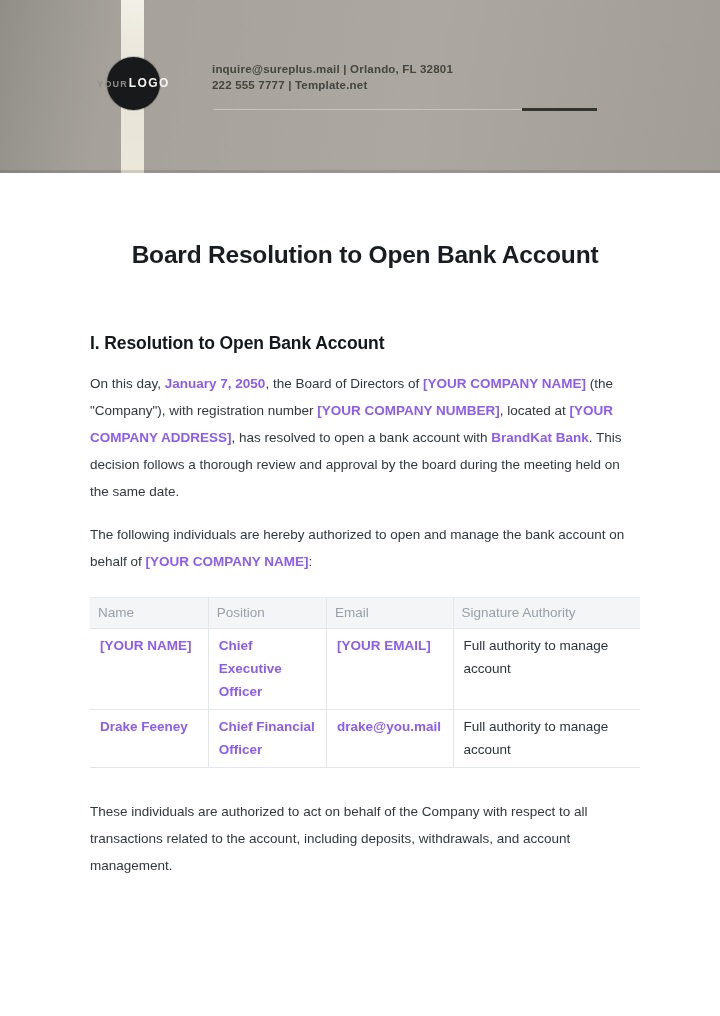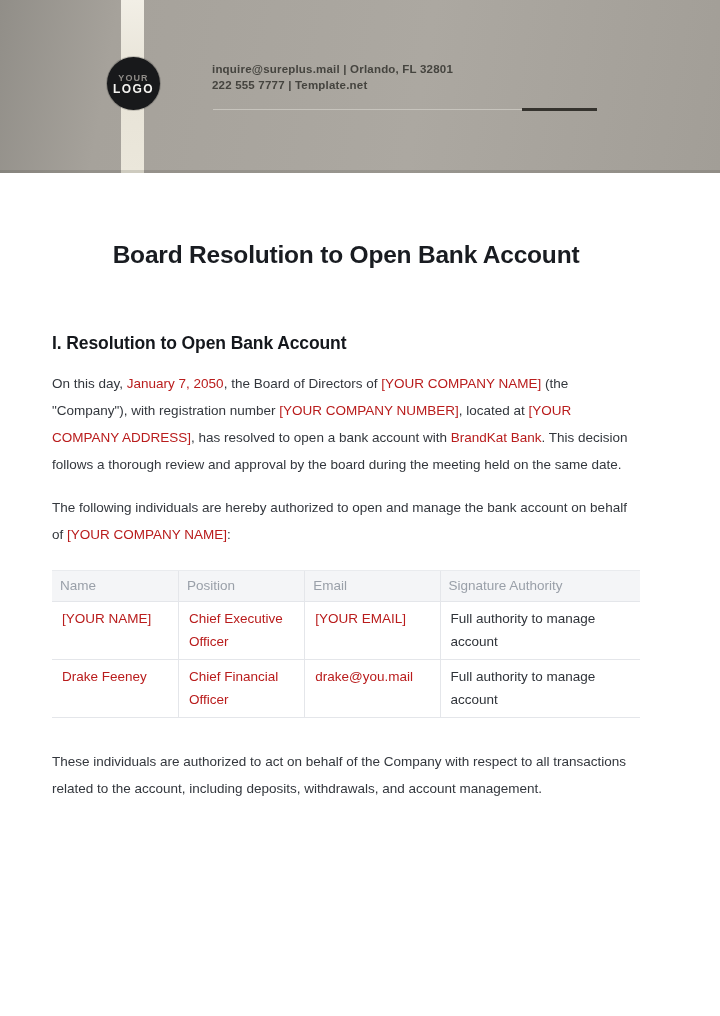--- a/index.html
+++ b/index.html
@@ -16,42 +16,42 @@
     content:"";position:absolute;left:0;right:0;bottom:0;height:3px;
     background:rgba(58,54,48,.16);
   }
   .stripe{
     position:absolute;left:121px;top:0;width:23px;height:100%;
     background:linear-gradient(180deg,#f2efe6 0%,#e7e3d7 45%,#ebe7db 100%);
   }
   .logo{
     position:absolute;left:107px;top:57px;width:53px;height:53px;border-radius:50%;
     background:var(--logo-bg,#18191b);box-shadow:0 0 0 1px rgba(0,0,0,.18);
-    display:flex;flex-direction:column;align-items:center;justify-content:center;gap:1px;
+    display:flex;align-items:center;justify-content:center;gap:1px;
   }
   .logo .l1{font-size:9px;line-height:10px;color:#8f8c88;letter-spacing:1.1px;font-weight:600;}
   .logo .l2{font-size:12px;line-height:11px;color:#f4f3f0;letter-spacing:1.4px;font-weight:800;}
   .contact{
     position:absolute;left:212px;top:61px;
     font-size:11.5px;line-height:16px;font-weight:600;letter-spacing:.2px;
     color:var(--header-text,#45443f);
   }
   .rule{position:absolute;left:213px;top:109px;width:384px;height:1px;background:var(--divider,#c7c4bd);}
   .rule-accent{position:absolute;right:0;top:-1px;width:75px;height:3px;background:var(--divider-accent,#35332e);}
   
-  .doc{padding:67px 80px 0 52px;color:var(--body-text,#33373d);}
+  .doc{padding:67px 80px 0 90px;color:var(--body-text,#33373d);}
   h1.title{
     margin:0;font-size:24.5px;line-height:30px;font-weight:700;text-align:center;
     color:var(--title-text,#191c21);letter-spacing:-.2px;
   }
   h2.sec-heading{margin:0;font-size:17.5px;line-height:22px;font-weight:700;color:#14171c;letter-spacing:-.1px;}
   .sec-resolution h2.sec-heading{margin-top:62px;}
   .sec-signatories h2.sec-heading{margin-top:47px;}
   p.body-par{margin:16px 0 0;font-size:13.5px;line-height:27px;color:var(--body-text,#33373d);}
-  p.body-par strong, td strong{color:#b91c1c;font-weight:400;}
+  p.body-par strong, td strong{color:#8b5cf6;font-weight:700;}
   
   table.signatories{width:100%;border-collapse:collapse;margin-top:22px;table-layout:fixed;}
   thead th{
     background:var(--table-header-bg,#f4f5f7);color:var(--table-header-text,#9aa0a9);
     font-size:13.5px;font-weight:500;line-height:16px;padding:7px 8px;text-align:left;
     border-top:1px solid #e9ebee;
   }
   td{font-size:13.5px;line-height:23px;padding:5px 10px 6px;vertical-align:top;color:#2f3339;}
   th:not(:first-child), td:not(:first-child){border-left:1px solid var(--table-border,#e4e6ea);}
   tbody td{border-top:1px solid var(--table-border,#e4e6ea);}

